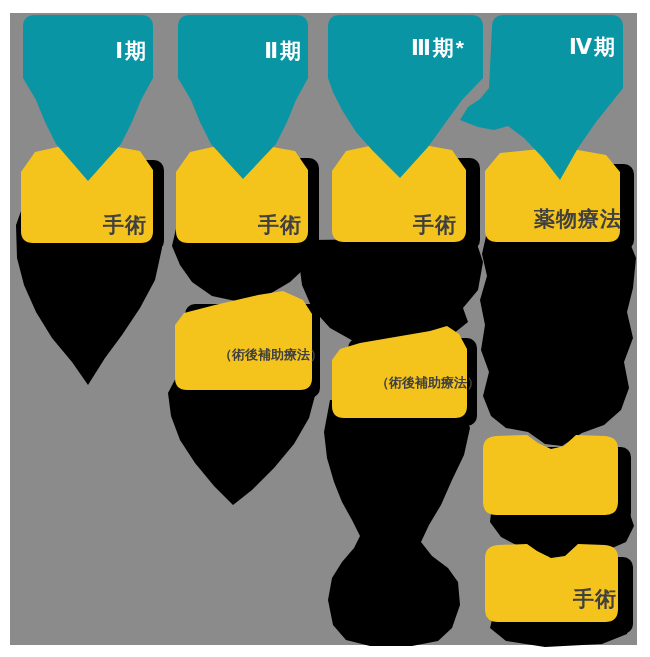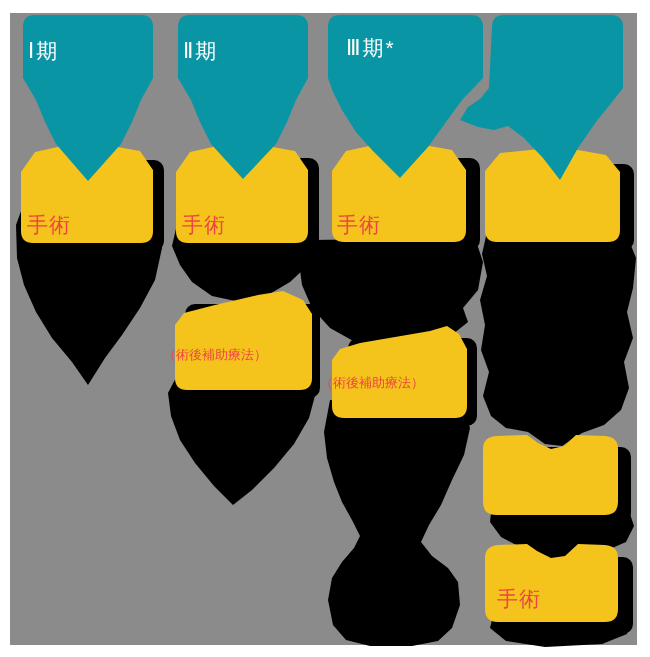--- a/index.html
+++ b/index.html
@@ -17,32 +17,32 @@
     position:absolute;
     left:10px;top:13px;
     width:627px;height:632px;
     background:#8b8b8b;
   }
   svg.shapes{
     position:absolute;left:0;top:0;
   }
   .lbl{
     position:absolute;
-    text-align:left;
-    font-weight:normal;
+    text-align:right;
+    font-weight:bold;
     line-height:1.2;
     white-space:nowrap;
   }
   .stage-lbl{
     color:#ffffff;
     font-size:21px;
     letter-spacing:2px;
   }
   .box-lbl{
-    color:#ef4444;
+    color:#404040;
     font-size:21px;
     letter-spacing:1px;
   }
   .box-lbl.small{
     font-size:13px;
     letter-spacing:0;
   }
 </style>
 </head>
 <body>
@@ -90,23 +90,25 @@
       <path d="M485,230 Q485,242 497,242 L608,242 Q620,242 620,230 L620,172 L606,155 L578,150 L540,149 L500,153 L485,171 Z" fill="#f4c41c"></path>
       <path d="M483,502 Q483,515 496,515 L605,515 Q618,515 618,502 L618,449 Q618,437 605,436 L576,435 L564,446 L551,449 L538,443 L527,435 L496,436 Q483,437 483,449 Z" fill="#f4c41c"></path>
       <path d="M485,609 Q485,622 498,622 L605,622 Q618,622 618,609 L618,558 Q618,546 605,545 L578,544 L565,556 L551,558 L537,551 L527,544 L498,545 Q485,546 485,558 Z" fill="#f4c41c"></path>
       <path d="M492,27 Q492,15 504,15 L611,15 Q623,15 623,27 L623,88 L612,102 L596,122 L578,148 L560,180 L543,158 L524,138 L508,126 L494,130 L478,127 L460,120 L468,107 L480,99 L489,88 Z" fill="#0a95a5"></path>
     </g>
   </svg>
 
   <div class="lbl stage-lbl" style="left:28px;top:38px;width:120px;">Ⅰ期</div>
   <div class="lbl stage-lbl" style="left:183px;top:38px;width:120px;">Ⅱ期</div>
   <div class="lbl stage-lbl" style="left:346px;top:35px;width:120px;">Ⅲ期*</div>
+  <div class="lbl stage-lbl" style="left:497px;top:34px;width:120px;">Ⅳ期</div>
 
   <div class="lbl box-lbl" style="left:27px;top:212px;width:120px;">手術</div>
   <div class="lbl box-lbl" style="left:182px;top:212px;width:120px;">手術</div>
   <div class="lbl box-lbl" style="left:337px;top:212px;width:120px;">手術</div>
+  <div class="lbl box-lbl" style="left:482px;top:206px;width:140px;">薬物療法</div>
 
   <div class="lbl box-lbl small" style="left:163px;top:347px;width:160px;">（術後補助療法）</div>
   <div class="lbl box-lbl small" style="left:320px;top:375px;width:160px;">（術後補助療法）</div>
 
   <div class="lbl box-lbl" style="left:497px;top:586px;width:120px;">手術</div>
 
 </div>
 
 </body></html>

